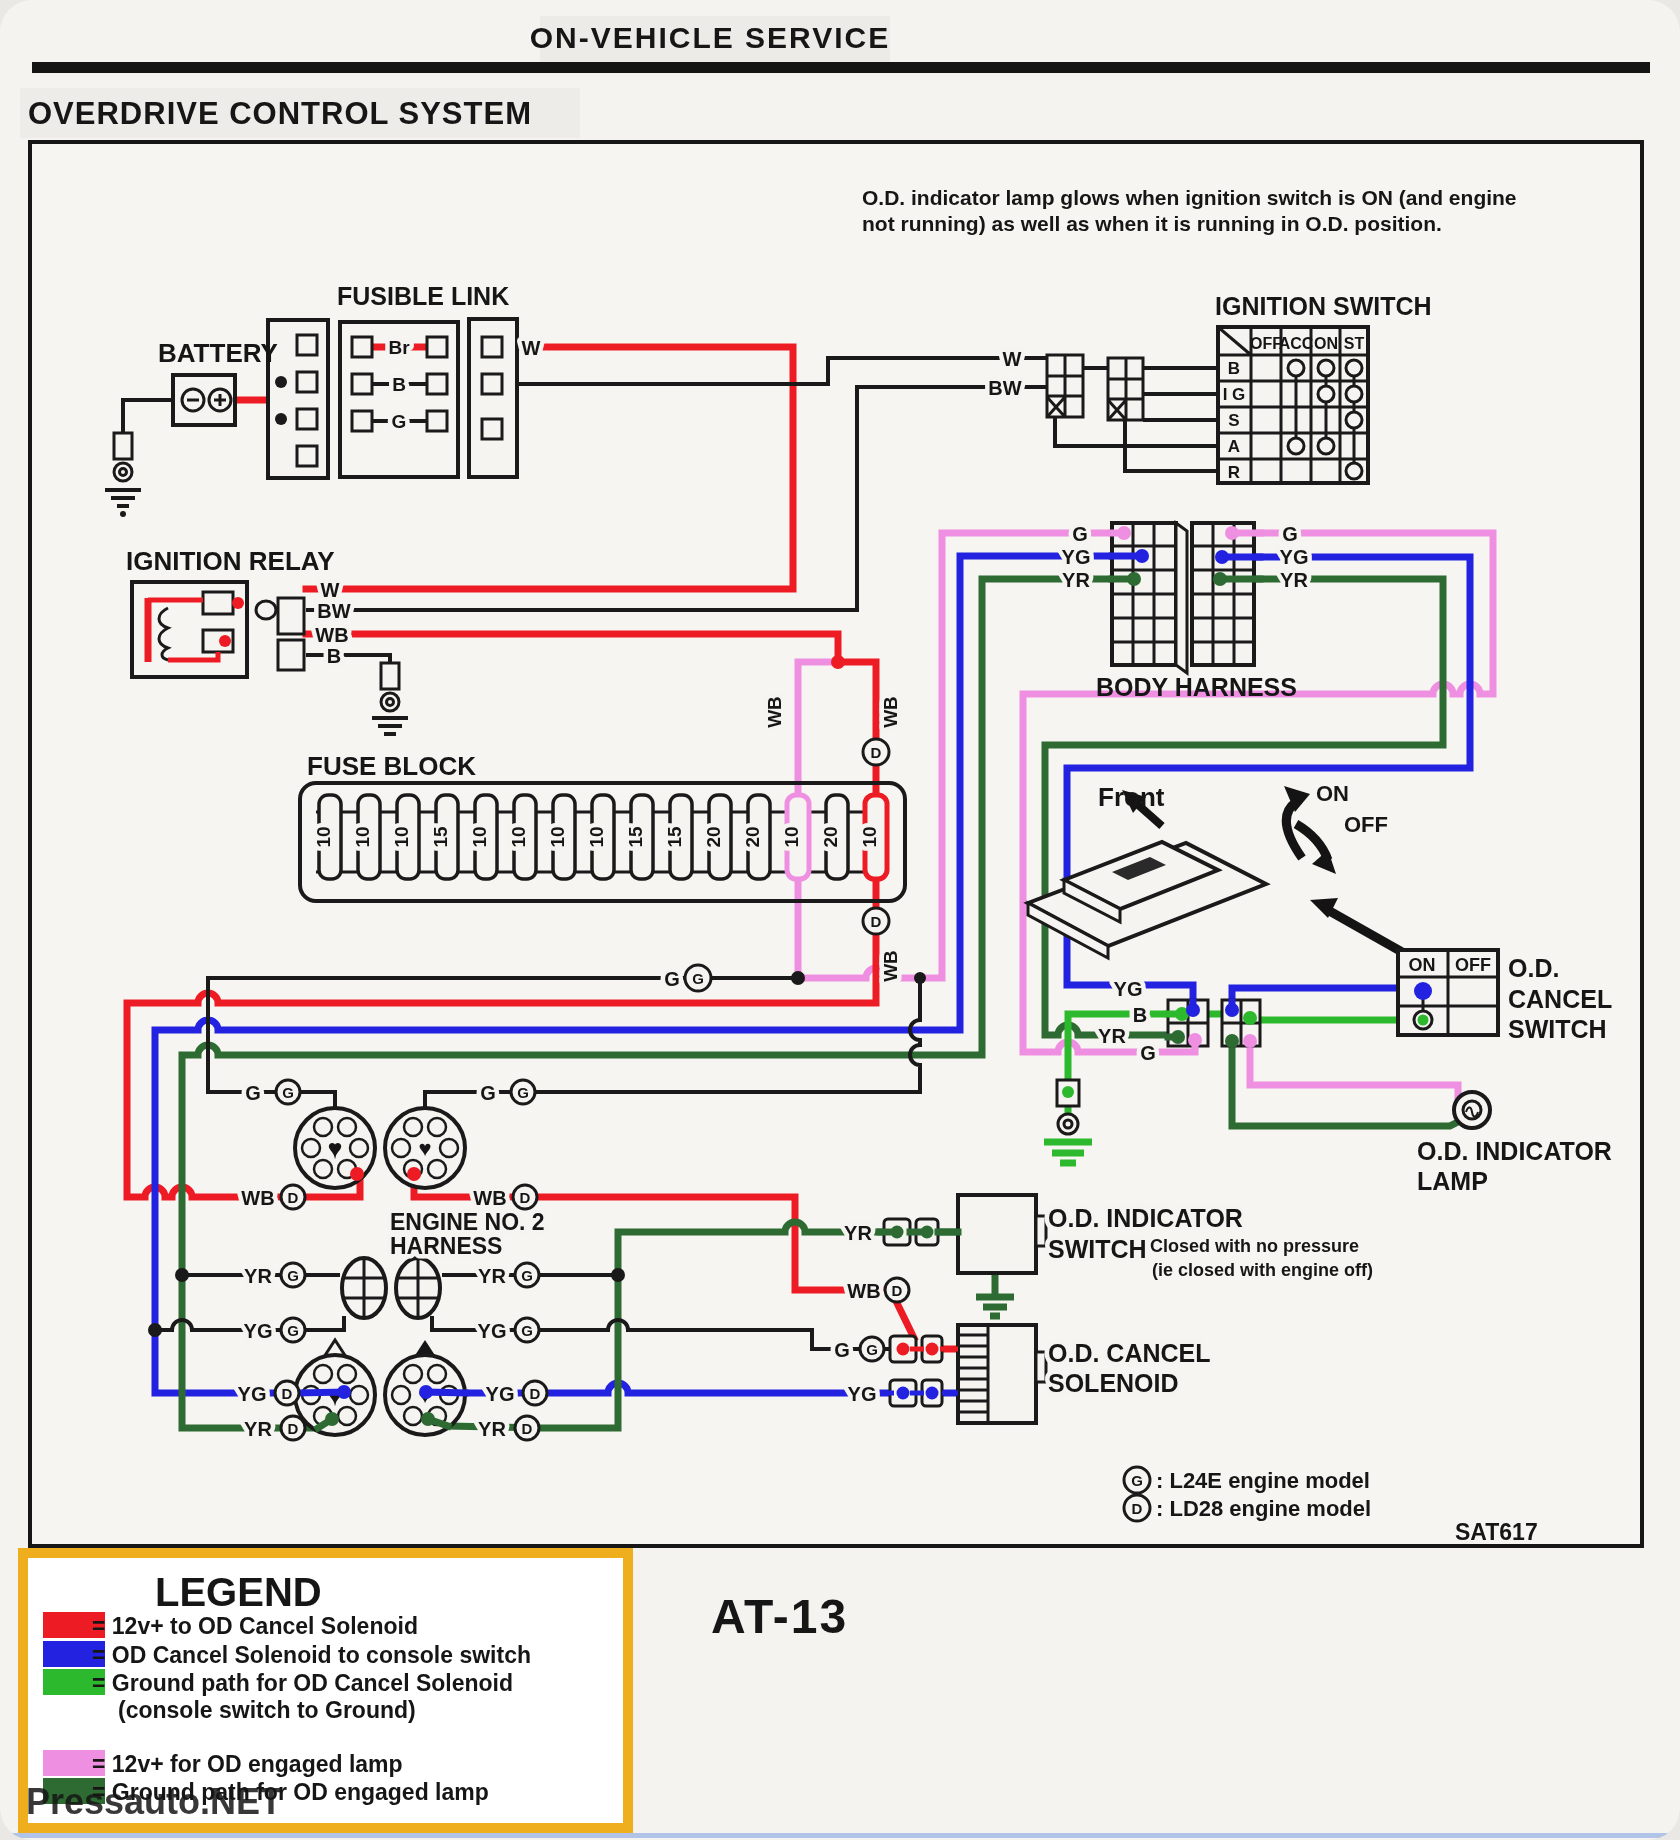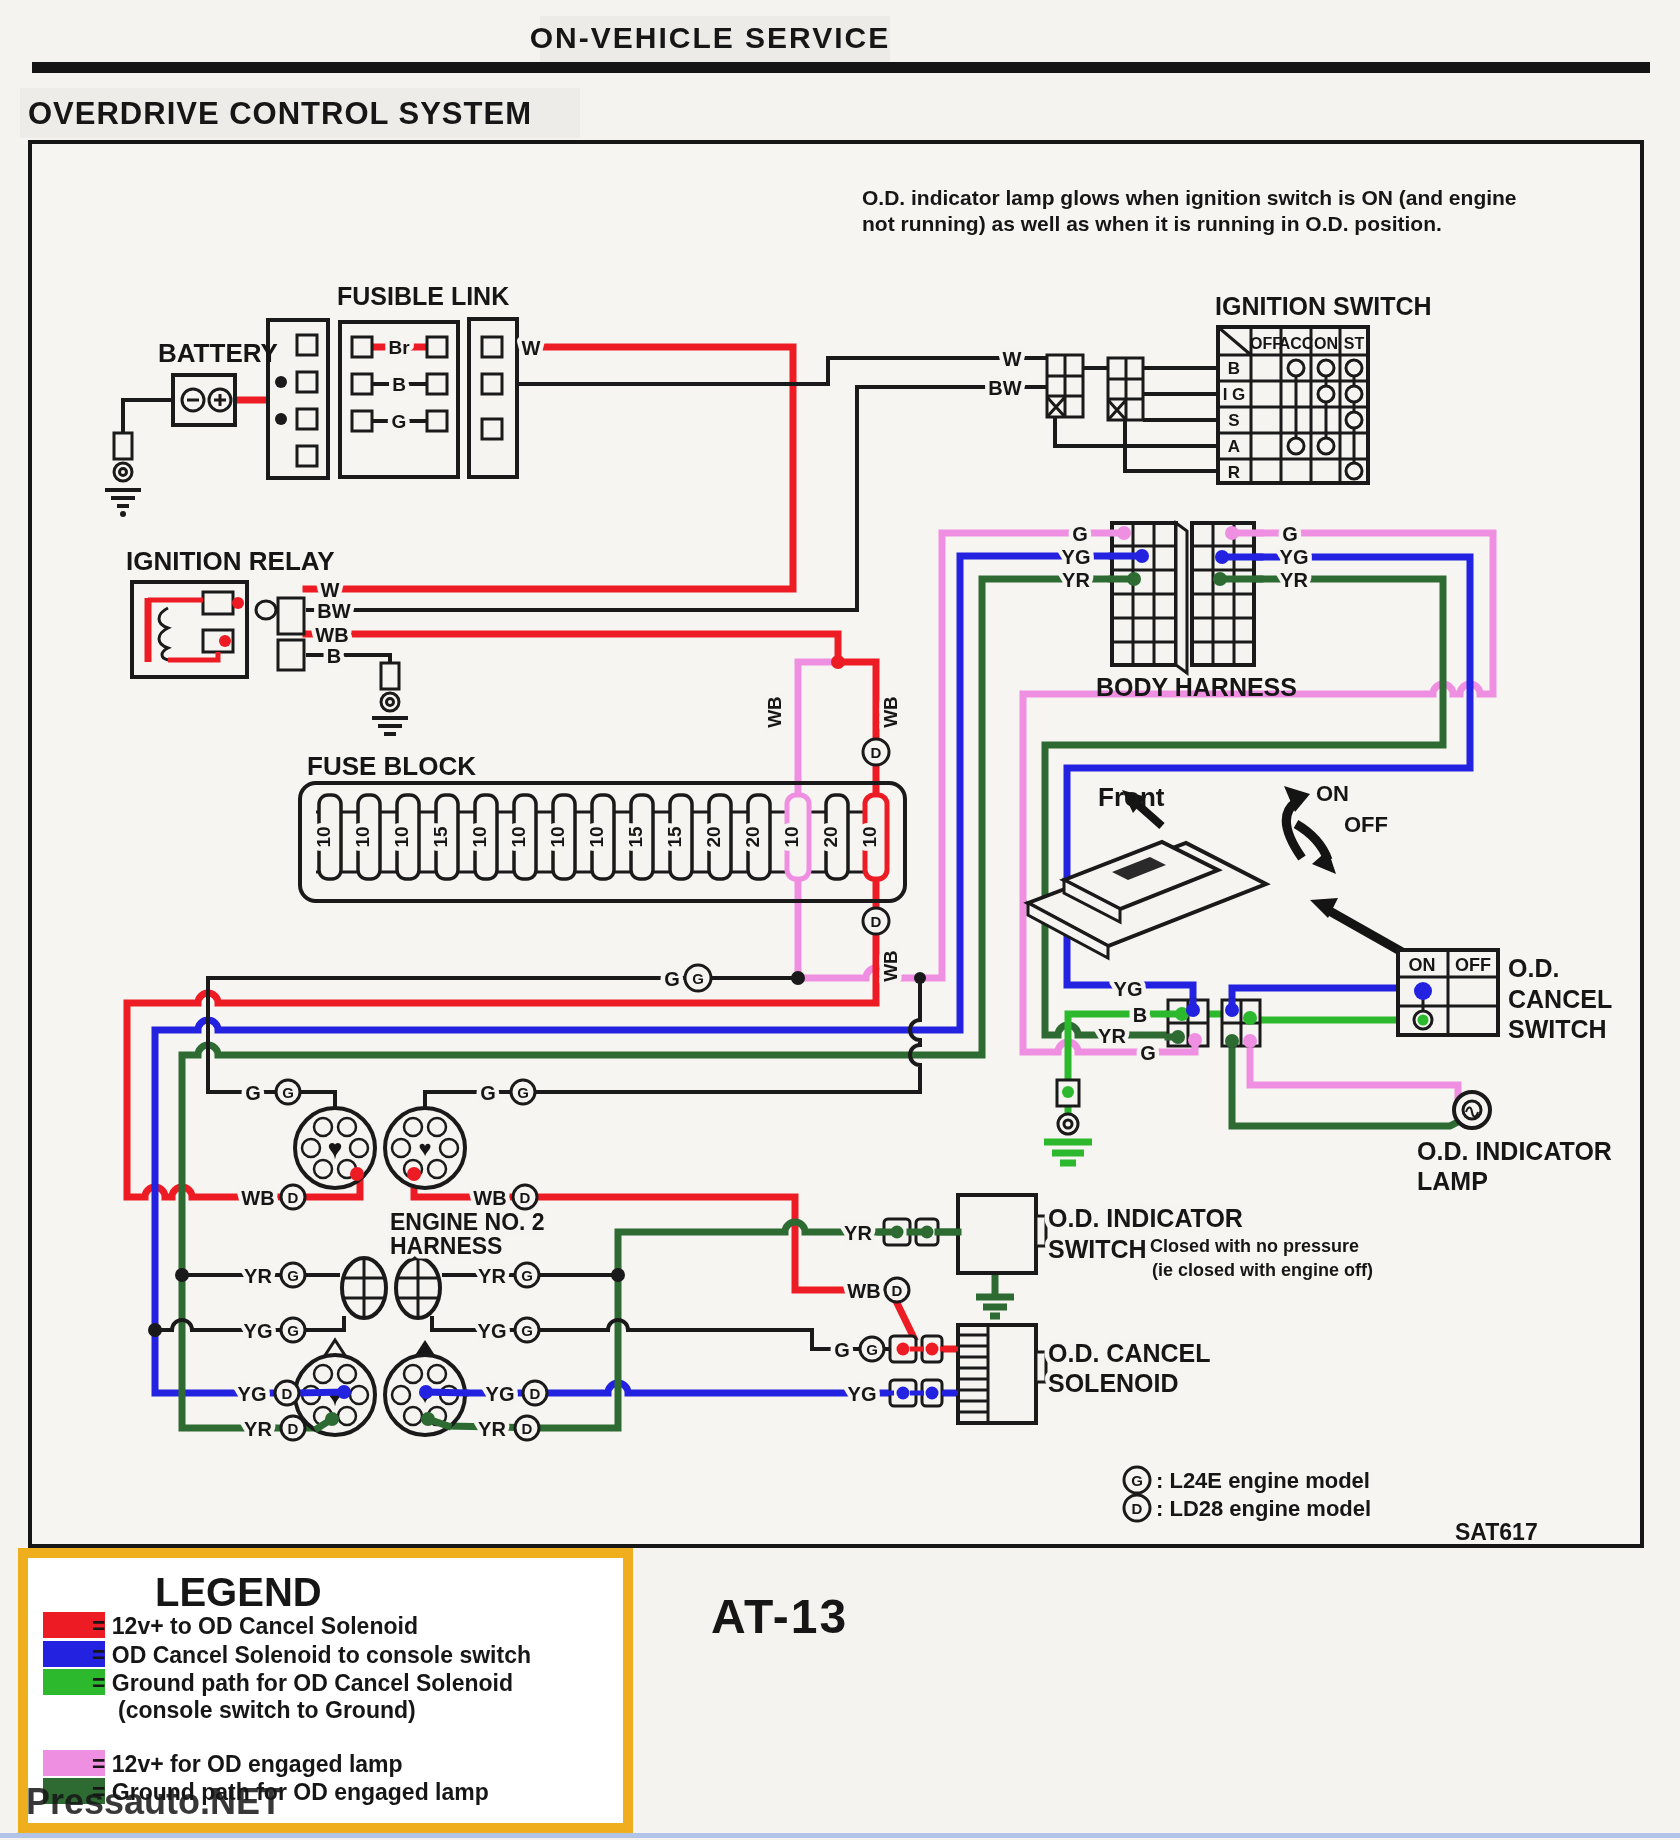--- a/index.html
+++ b/index.html
@@ -1,16 +1,16 @@
 <!DOCTYPE html>
 <html><head>
 <meta charset="utf-8">
 <style>
   html,body{margin:0;padding:0;background:#e9e8e4;}
-  .page{position:relative;width:1680px;height:1840px;background:#f4f3ef;overflow:hidden;}
+  .page{position:relative;width:1680px;height:1840px;background:#f4f3ef;overflow:hidden;border-radius:32px;}
   svg{display:block}
   text{font-family:"Liberation Sans",sans-serif;font-weight:bold;fill:#161616;}
   .halo{paint-order:stroke;stroke:#f5f4f1;stroke-width:9px;stroke-linejoin:round;}
   .s15{font-size:15px}.s16{font-size:16px}.s17{font-size:17px}.s18{font-size:18px}
   .s19{font-size:19px}.s20{font-size:20px}.s21{font-size:21px}.s22{font-size:22px}
   .s23{font-size:23px}.s25{font-size:25px}.s26{font-size:26px}.s30{font-size:30px}
   .s31{font-size:31px}.s40{font-size:40px}.s48{font-size:48px}.s36{font-size:36px}
   .blk{stroke:#1a1a1a;fill:none}
   .sw3{stroke-width:3}.sw4{stroke-width:4}.sw35{stroke-width:3.5}
   .wire{fill:none;stroke-width:7;stroke-linejoin:miter;stroke-linecap:square}

